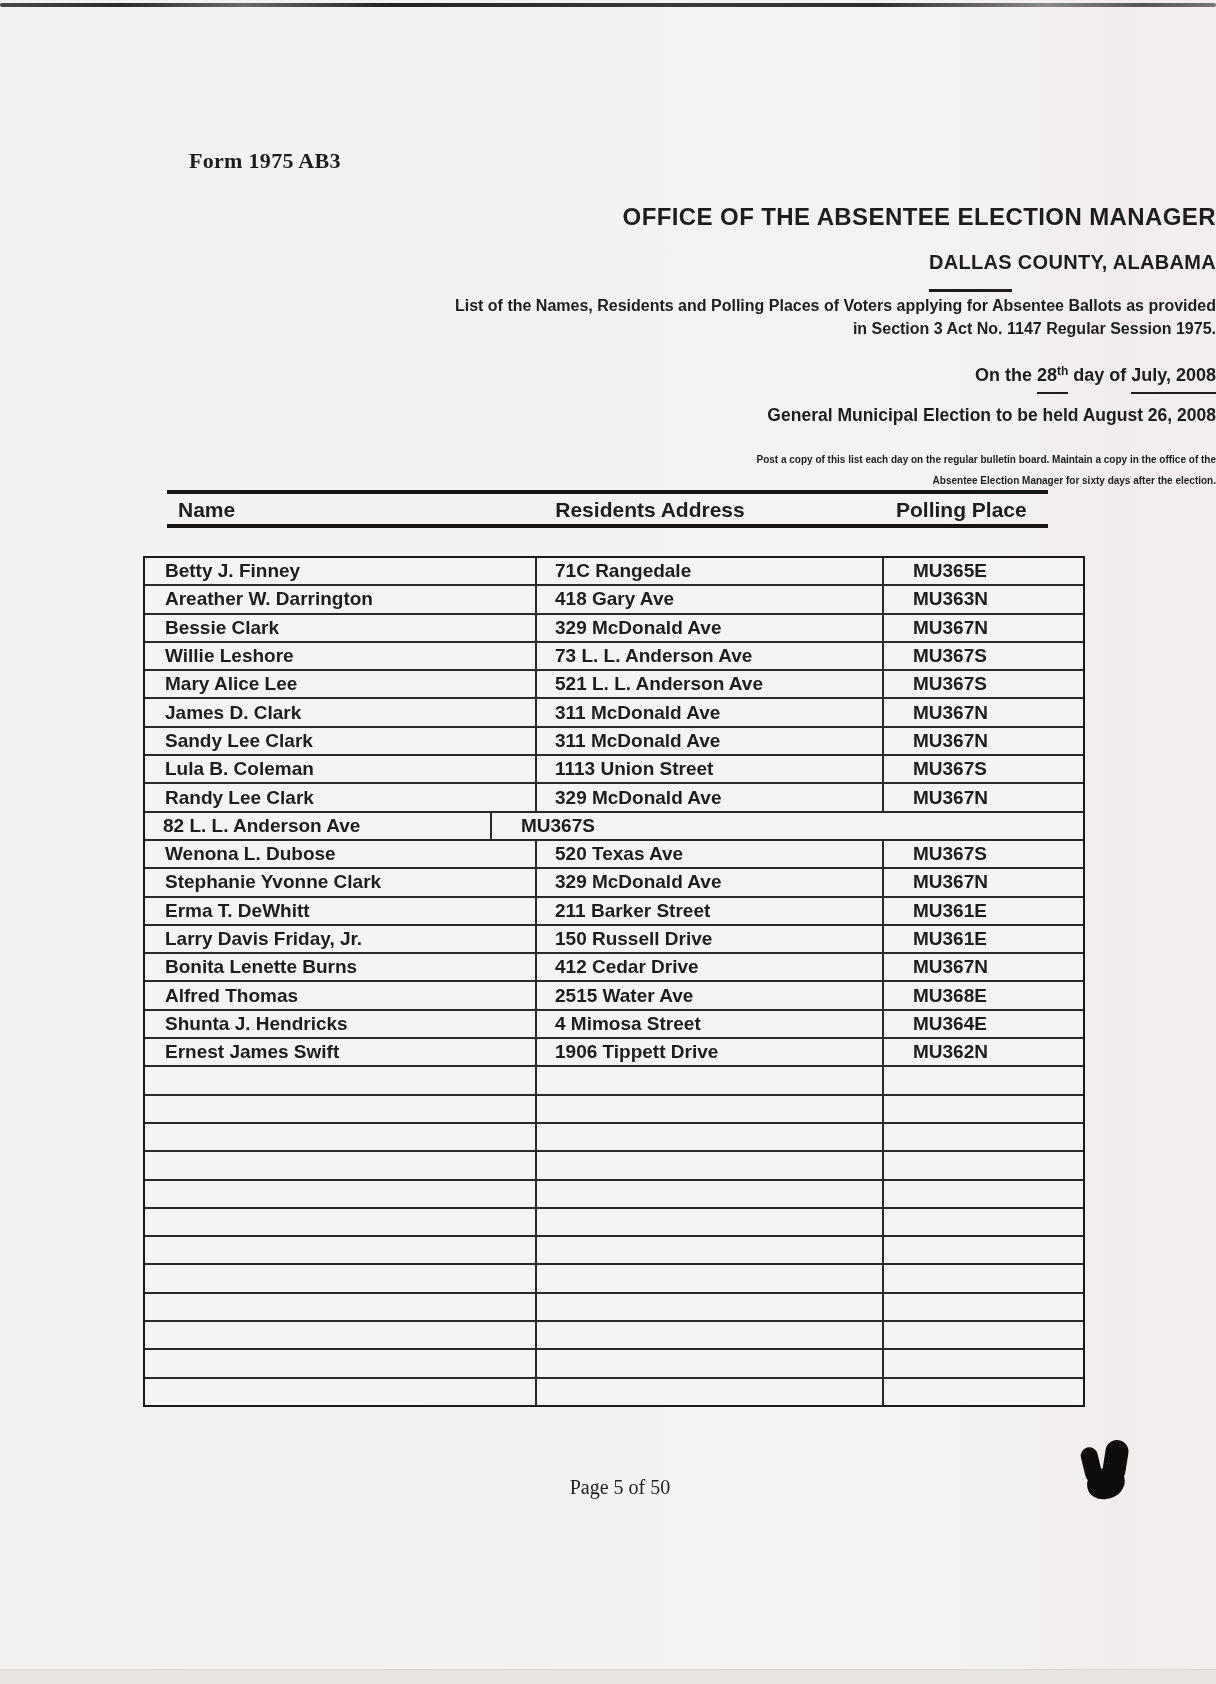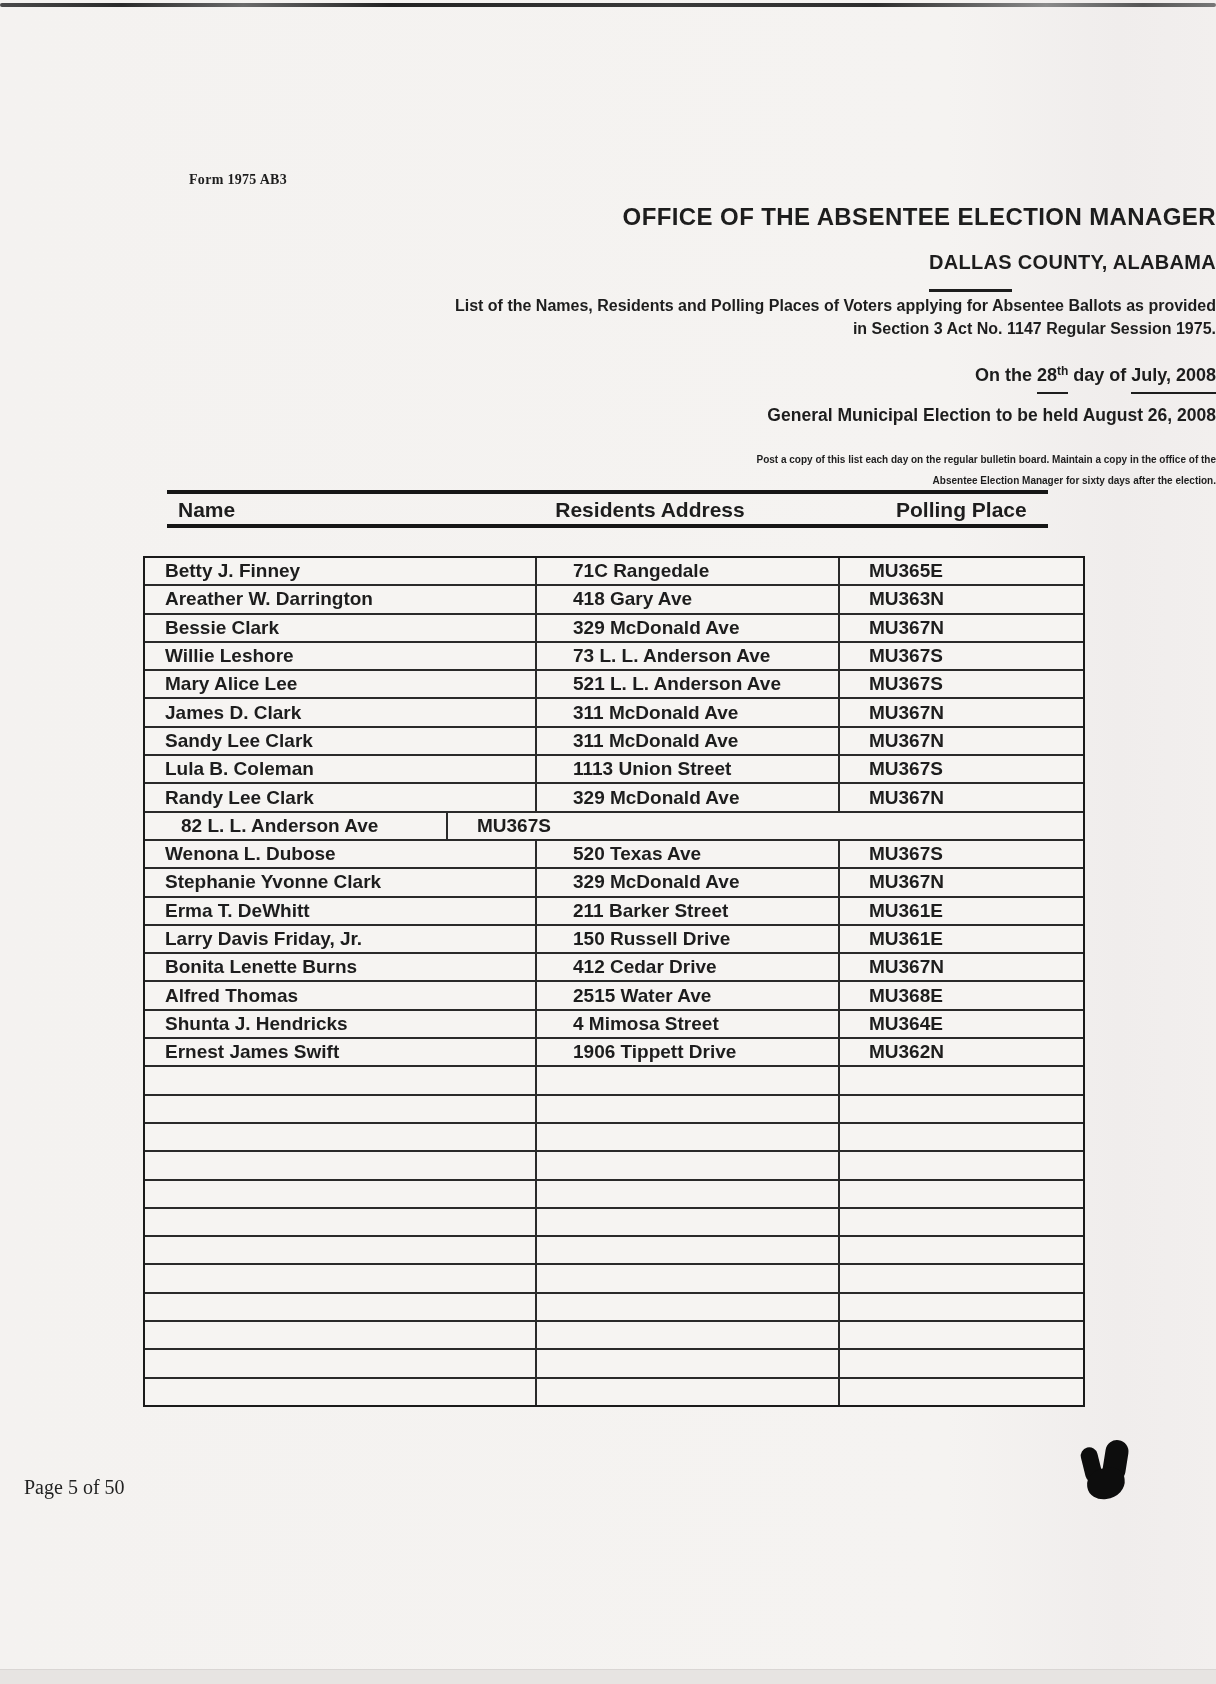--- a/index.html
+++ b/index.html
@@ -21,21 +21,21 @@
     border-radius:2px;
   }
   .scan-bottom-band{
     position:absolute;left:0;bottom:0;width:1216px;height:14px;
     background:#e7e4e2;border-top:1px solid #dad6d4;
   }
   
   .form-number{
     position:absolute;left:189px;top:148px;
     font-family:"Liberation Serif","DejaVu Serif",serif;
-    font-weight:bold;font-size:14px;letter-spacing:.3px;margin-top:24px;
+    font-weight:bold;font-size:22px;letter-spacing:.3px;
   }
   .center-col{position:absolute;left:24px;width:1192px;text-align:right;}
   .doc-title{top:203px;font-size:24px;font-weight:bold;letter-spacing:.4px;}
   .county-line{top:251px;font-size:20px;font-weight:bold;letter-spacing:.3px;}
   .u-ink{border-bottom:3px solid #1d1d1d;padding-bottom:16px;}
   .purpose{top:294px;font-size:16px;font-weight:bold;line-height:23px;}
   .date-line{top:364px;font-size:18px;font-weight:bold;}
   .date-line sup{font-size:12px;vertical-align:6px;}
   .u-date{border-bottom:2.5px solid #1d1d1d;padding-bottom:7px;}
   .election-line{top:405px;font-size:17.5px;font-weight:bold;}
@@ -54,25 +54,25 @@
     box-sizing:border-box;border:2.5px solid #1a1a1a;
     display:flex;flex-direction:column;background:#f6f4f2;
   }
   .vt-row{flex:1;display:flex;border-bottom:2px solid #2a2a2a;min-height:0;}
   .vt-row:last-child{border-bottom:none;}
   .vt-cell{
     display:flex;align-items:center;box-sizing:border-box;
     font-size:19px;font-weight:bold;white-space:nowrap;overflow:hidden;
   }
   .vt-cell.name{width:392px;border-right:2px solid #2a2a2a;padding-left:20px;}
-  .vt-cell.addr{width:303px;border-right:2px solid #2a2a2a;padding-left:36px;}
+  .vt-cell.addr{width:347px;border-right:2px solid #2a2a2a;padding-left:18px;}
   .vt-cell.poll{flex:1;padding-left:29px;}
   
   .page-footer{
-    position:absolute;left:24px;width:1192px;top:1476px;text-align:left;
+    position:absolute;left:24px;width:1192px;top:1476px;text-align:center;
     font-family:"Liberation Serif","DejaVu Serif",serif;font-size:20px;color:#222;
   }
   
   .paw{position:absolute;left:1080px;top:1440px;width:58px;height:64px;}
   .paw div{position:absolute;background:#0d0d0d;}
   .paw .lobe-a{left:3px;top:7px;width:17px;height:36px;border-radius:9px;transform:rotate(-14deg);}
   .paw .lobe-b{left:24px;top:0px;width:23px;height:42px;border-radius:12px;transform:rotate(9deg);}
   .paw .pad{left:7px;top:28px;width:38px;height:31px;border-radius:55% 45% 60% 50%;transform:rotate(-8deg);}
 </style>
 </head>

